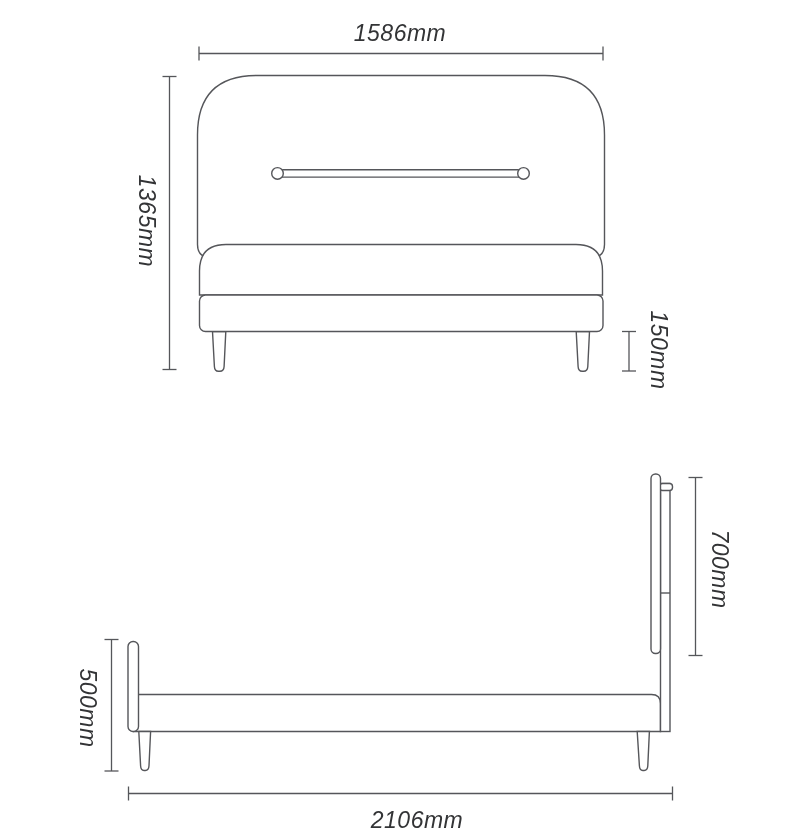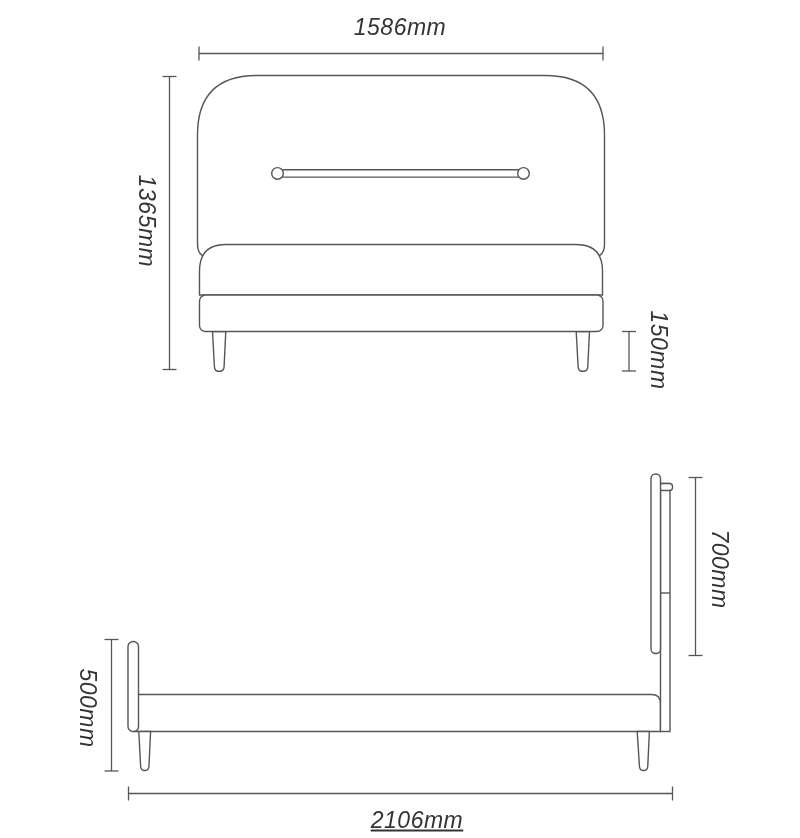--- a/index.html
+++ b/index.html
@@ -26,26 +26,26 @@
     font-style: italic;
     font-size: 23px;
     letter-spacing: 0.5px;
     color: #333436;
     white-space: nowrap;
     transform: translate(-50%, -50%);
   }
   .dim-label.vertical {
     transform: translate(-50%, -50%) rotate(90deg);
   }
-  #lbl-front-width  { left: 400px; top: 27px; font-style: italic;  }
+  #lbl-front-width  { left: 400px; top: 33px; font-style: italic;  }
   #lbl-front-height { left: 146px; top: 221px; }
   #lbl-front-leg    { left: 658px; top: 350px; }
   #lbl-side-head    { left: 719px; top: 569px; }
   #lbl-side-rail    { left: 87px;  top: 708px; }
-  #lbl-side-length  { left: 417px; top: 820px; text-decoration: underline; }
+  #lbl-side-length  { left: 417px; top: 820px; }
 </style>
 </head>
 <body>
 
 <div class="stage">
 
   <svg class="drawing-svg" width="800" height="838" viewBox="0 0 800 838" fill="none" stroke="#55565a" stroke-width="1.4">
 
     <g>
 

